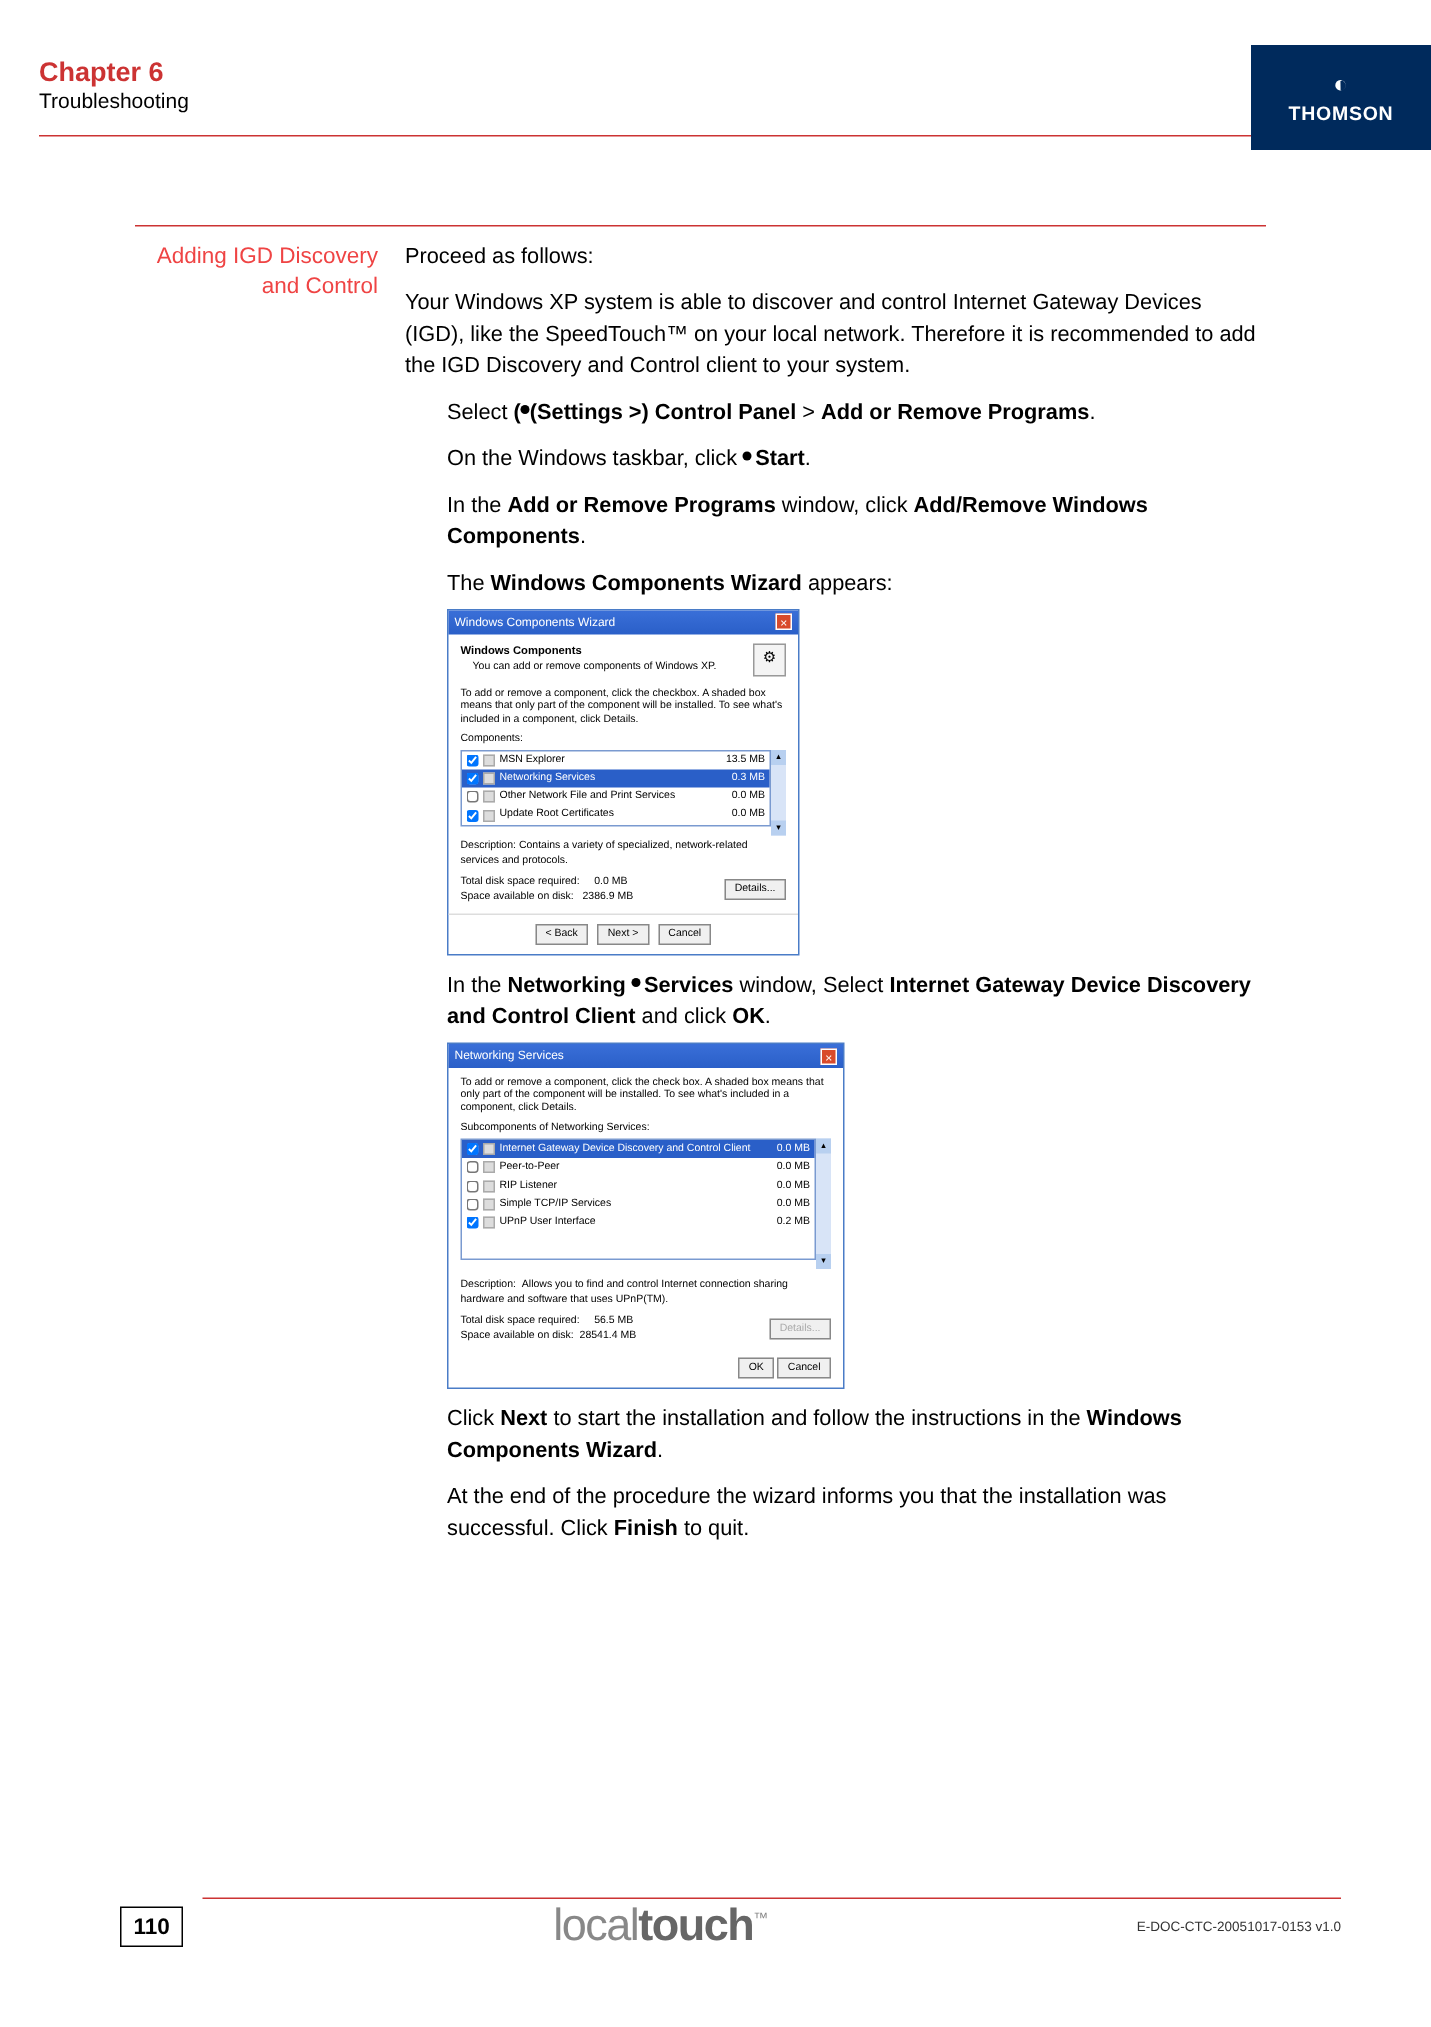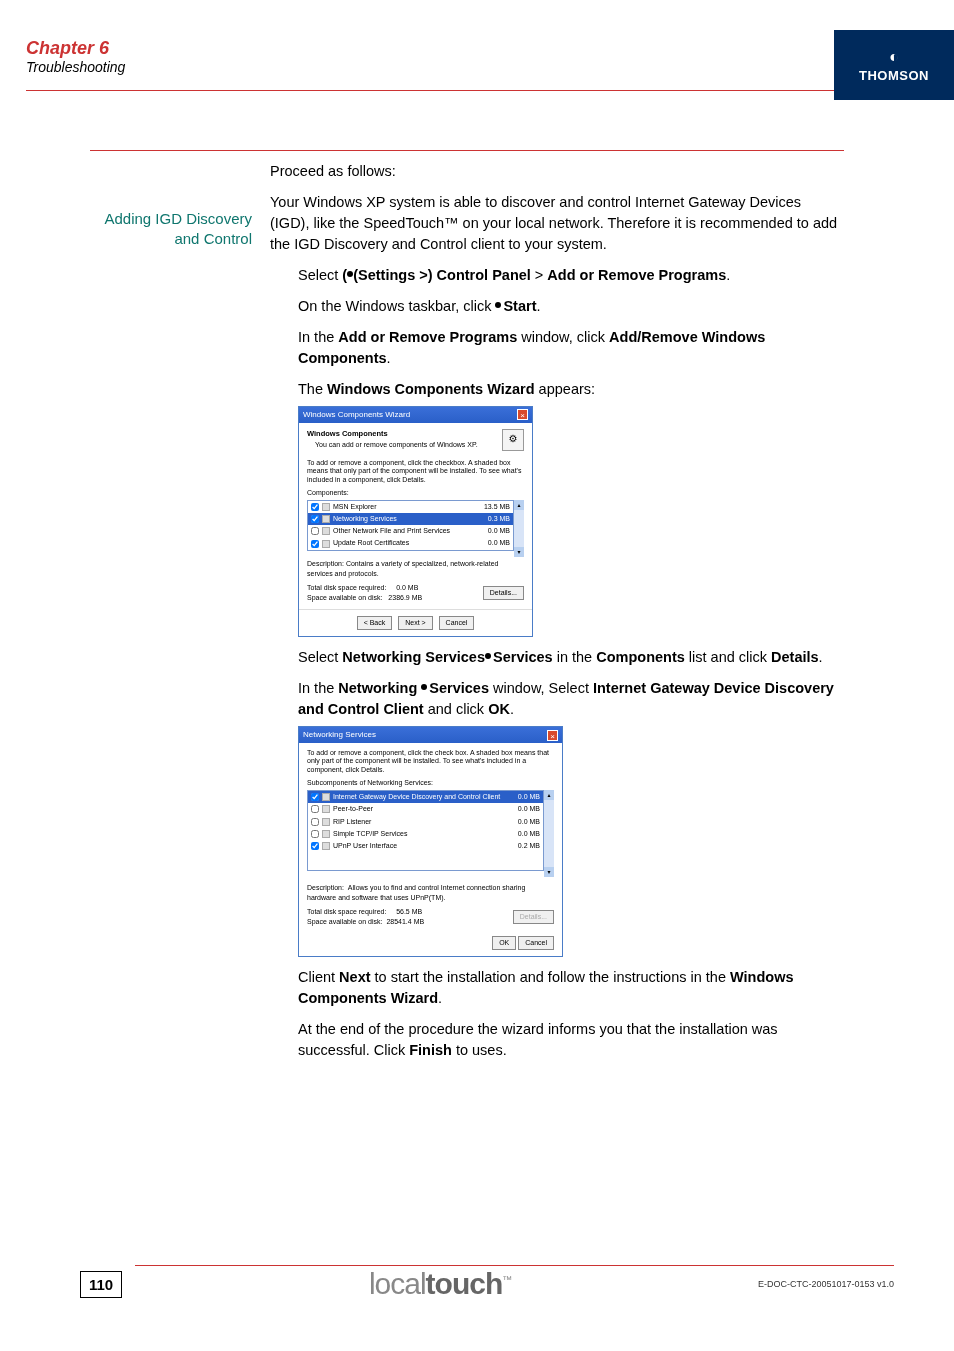--- a/index.html
+++ b/index.html
@@ -16,21 +16,20 @@
     position: absolute;
     top: 30px;
     left: 0;
     right: 0;
     height: 70px;
   }
   .chapter-block {
     position: absolute;
     left: 26px;
     top: 8px;
-    font-style: italic;
   }
   .chapter-title {
     color: #c33;
     font-weight: bold;
     font-size: 18px;
   }
   .chapter-sub {
     font-size: 14px;
     color: #000;
   }
@@ -66,24 +65,23 @@
     right: 110px;
     border-top: 1px solid #c33;
     padding-top: 10px;
   }
   .row { display: flex; }
   .side-label {
     width: 180px;
     flex: 0 0 180px;
     text-align: right;
     padding-right: 18px;
-    color: #0f766e;
+    color: #ef4444;
     font-size: 15px;
     line-height: 1.35;
-    margin-top: 48px;
   }
   .body-col {
     flex: 1;
     font-size: 14.5px;
     line-height: 1.45;
   }
   .body-col p { margin-bottom: 10px; }
   .body-col ol { list-style: none; padding-left: 28px; }
   .body-col li { margin-bottom: 10px; }
   .body-col b { font-weight: bold; }
@@ -314,23 +312,20 @@
               </div>
             </div>
             <div class="btn-row">
               <span class="btn">&lt; Back</span>
               <span class="btn">Next &gt;</span>
               <span class="btn">Cancel</span>
             </div>
           </div>
         </li>
 
-        <li>
-          <span>Select </span><b><span>Networking Services</span><span class="bullet-icon"></span>Services</b><span> in the </span><b>Components</b><span> list and click </span><b>Details</b><span>.</span>
-        </li>
 
         <li>
           <span>In the </span><b>Networking <span class="bullet-icon"></span>Services</b><span> window, Select </span><b>Internet Gateway Device Discovery and Control Client</b><span> and click </span><b>OK</b><span>.</span>
 
           
           <div class="dlg dlg2">
             <div class="dlg-title">
               <span>Networking Services</span>
               <span class="dlg-close">×</span>
             </div>
@@ -388,24 +383,24 @@
               </div>
               <div style="text-align:right; padding-top:8px;">
                 <span class="btn">OK</span>
                 <span class="btn">Cancel</span>
               </div>
             </div>
           </div>
         </li>
 
         <li>
-          <span>Client </span><b>Next</b><span> to start the installation and follow the instructions in the </span><b>Windows Components Wizard</b><span>.</span>
-        </li>
-        <li>
-          <span>At the end of the procedure the wizard informs you that the installation was successful. Click </span><b>Finish</b><span> to uses.</span>
+          <span>Click </span><b>Next</b><span> to start the installation and follow the instructions in the </span><b>Windows Components Wizard</b><span>.</span>
+        </li>
+        <li>
+          <span>At the end of the procedure the wizard informs you that the installation was successful. Click </span><b>Finish</b><span> to quit.</span>
         </li>
       </ol>
     </div>
   </div>
 </div>
 
 <div class="footer-rule"></div>
 <div class="footer">
   <div class="page-box">110</div>
   <div class="speedtouch">

